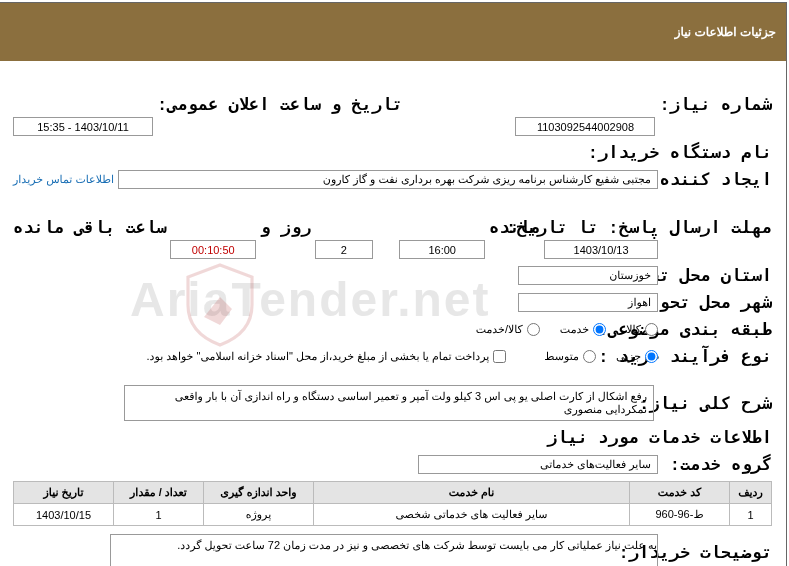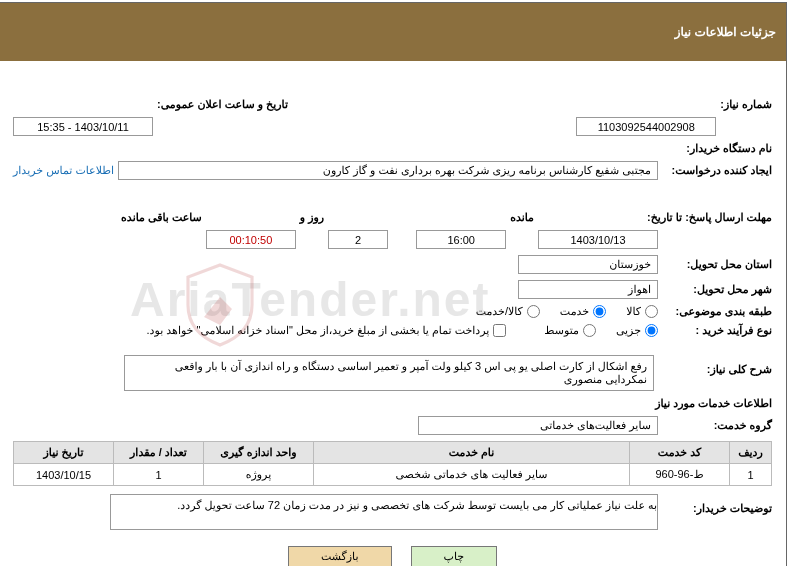--- a/index.html
+++ b/index.html
@@ -27,21 +27,22 @@
 }
 .row {
   display: flex;
   align-items: center;
   margin-bottom: 6px;
   gap: 4px;
 }
 .label {
   font-weight: bold;
   white-space: nowrap;
-  font-size: 11px;
+  font-size: 17px;
+  font-family: Liberation Mono, monospace;
 }
 .field {
   border: 1px solid #999;
   background: #fff;
   padding: 2px 6px;
   font-size: 11px;
   height: 19px;
   display: inline-flex;
   align-items: center;
   text-align: right;

